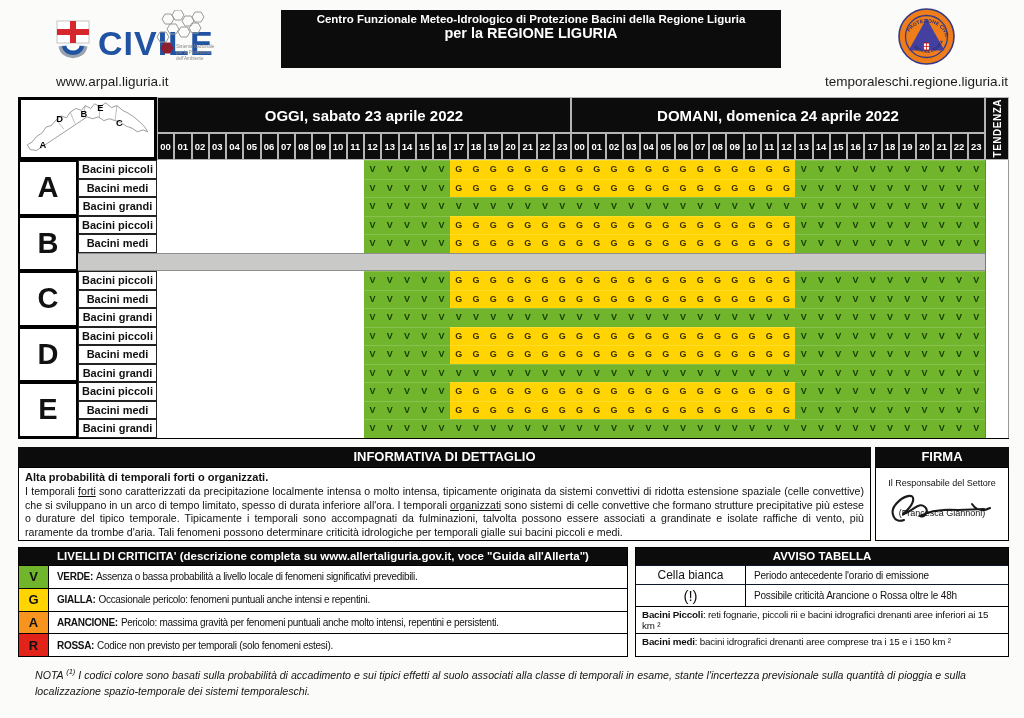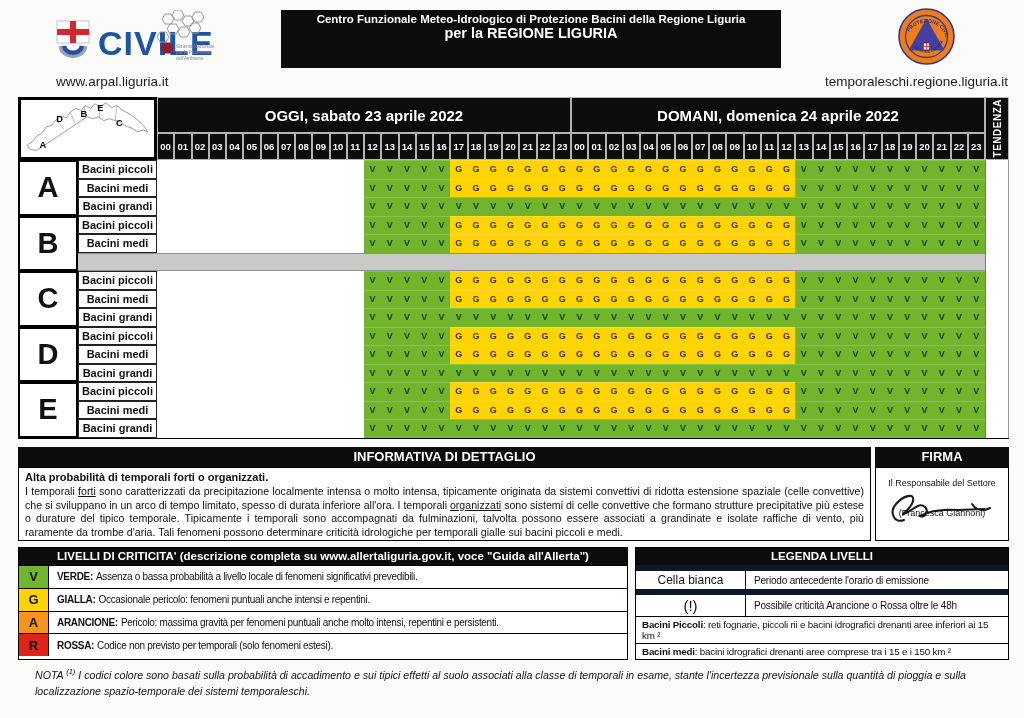--- a/index.html
+++ b/index.html
@@ -56,21 +56,21 @@
 
   
   .legend-wrap{position:absolute; left:18px; top:547px; width:991px; display:flex; gap:7px;}
   .liv-box{width:610px; border:1px solid #000; background:#fff;}
   .leg-head{background:var(--ink); color:#fff; font-weight:bold; font-size:11.5px; text-align:center; height:17px; padding-top:2px;}
   .liv-row{display:grid; grid-template-columns:30px 1fr; border-top:1px solid #000; height:22.8px;}
   .liv-code{border-right:1px solid #000; display:flex; align-items:center; justify-content:center; font-weight:bold; font-size:13px; color:#111;}
   .liv-desc{display:flex; align-items:center; padding:0 8px; font-size:10px; letter-spacing:-0.3px;}
   .liv-desc b{margin-right:3px;}
   .leg-box{flex:1; border:1px solid #000; background:#fff;}
-  .leg-row2{display:grid; grid-template-columns:110px 1fr; border-top:6px solid #0f172a;}
+  .leg-row2{display:grid; grid-template-columns:110px 1fr; border-top:1px solid #0f172a;}
   .leg-row2 .lab{border-right:1px solid #000; display:flex; align-items:center; justify-content:center; font-size:12px; padding:2px 0;}
   .leg-row2 .lab.big{font-size:15px;}
   .leg-row2 .des{display:flex; align-items:center; padding:0 8px; font-size:10px; letter-spacing:-0.2px;}
   .leg-row1{border-top:1px solid #000; padding:2px 6px; font-size:9.8px; letter-spacing:-0.2px;}
   .leg-row1 b{letter-spacing:-0.2px;}
 
   
   .nota{position:absolute; left:35px; top:668px; width:952px; font-style:italic; font-size:10.6px; line-height:1.5; color:#141414;}
   .nota sup{font-size:7.5px; font-style:italic;}
   sup{line-height:0;}
@@ -959,21 +959,21 @@
           <div class="liv-row">
             <div class="liv-code" style="background: rgb(226, 35, 26);">R</div>
             <div class="liv-desc">
               <b>ROSSA:</b>
               <span> Codice non previsto per temporali (solo fenomeni estesi).</span>
             </div>
           </div>
         </div>
     </div>
     <div class="leg-box">
-      <div class="leg-head">LEGENDA LIVELLI</div>
+      <div class="leg-head">AVVISO TABELLA</div>
       <div id="leg-rows">
           <div class="leg-row2">
             <div class="lab">Cella bianca</div>
             <div class="des">Periodo antecedente l'orario di emissione</div>
           </div>
           <div class="leg-row2">
             <div class="lab big">(!)</div>
             <div class="des">Possibile criticità Arancione o Rossa oltre le 48h</div>
           </div>
           <div class="leg-row1"><b>Bacini Piccoli</b><span>: reti fognarie, piccoli rii e bacini idrografici drenanti aree inferiori ai 15 km ²</span></div>

